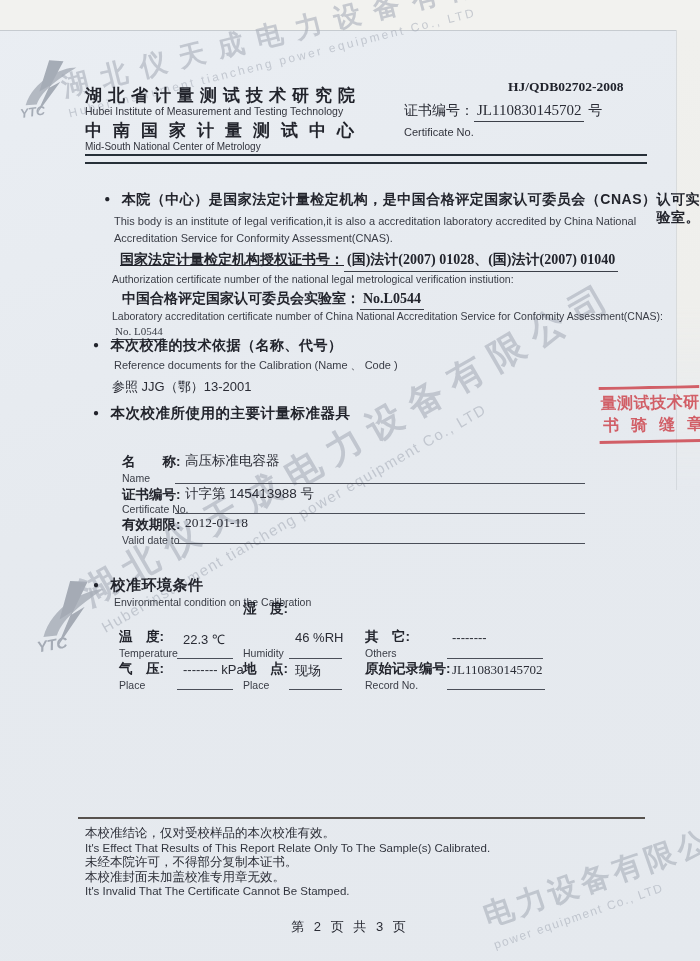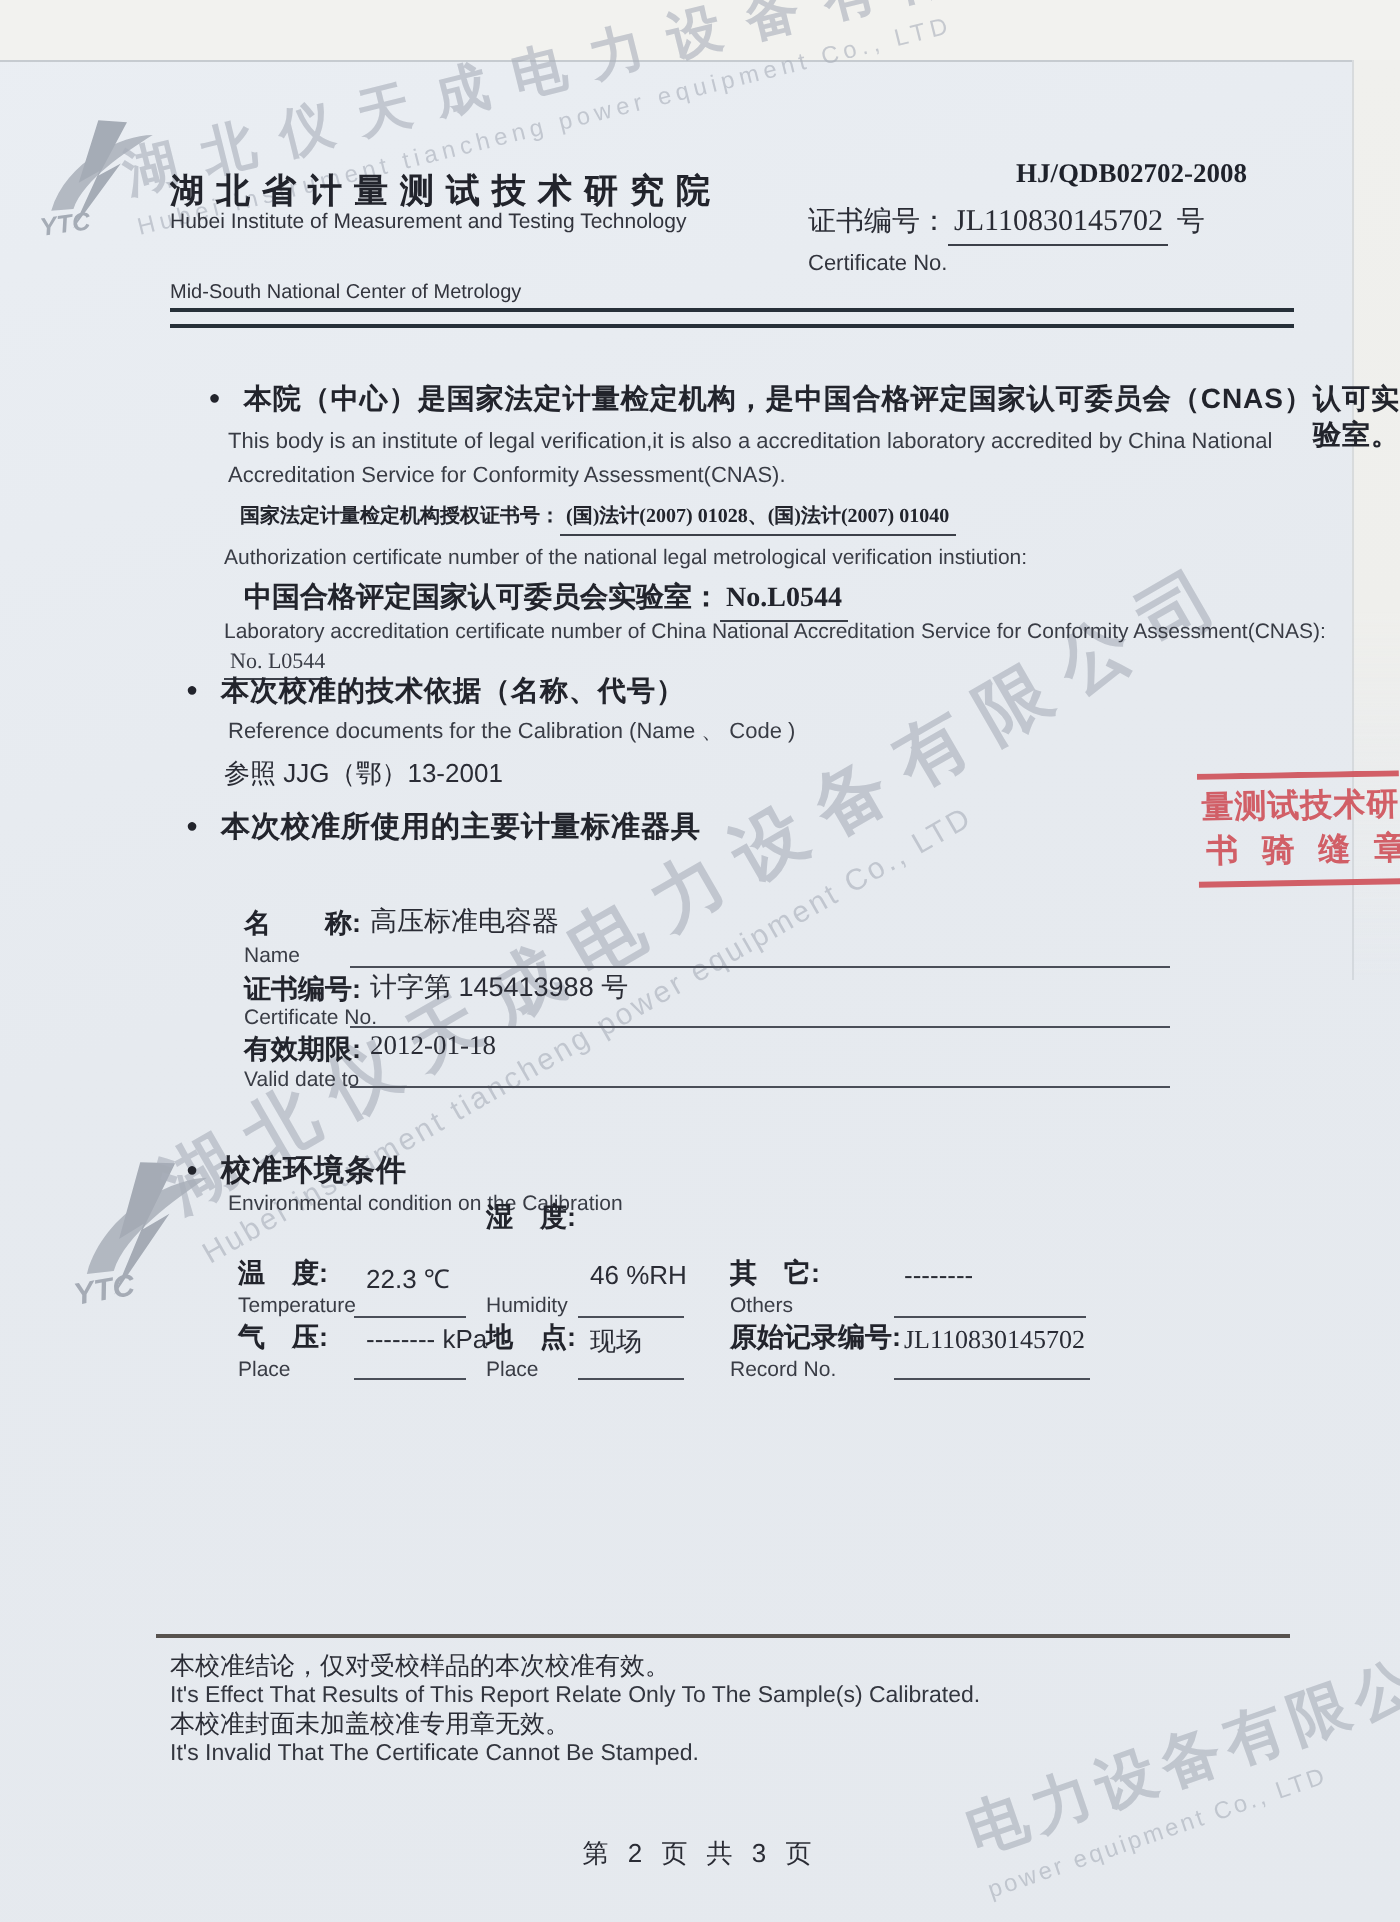--- a/index.html
+++ b/index.html
@@ -47,21 +47,21 @@
   .u{border-bottom:1px solid #3c4049;padding:0 3px 2px 3px;display:inline-block;}
   .certen{left:404px;top:126px;font-size:11px;color:#32343d;}
   .rule2{left:85px;top:154px;width:562px;height:6px;border-top:2px solid var(--c-rule_dark,#273039);border-bottom:2px solid var(--c-rule_dark,#273039);}
   
   .bullet{font-size:14px;font-weight:bold;color:#22242c;letter-spacing:.5px;text-align:right;}
   .bullet::before{content:"●";font-size:10px;margin-right:11px;vertical-align:2px;}
   .b1{left:93px;top:191px;}
   .en{color:#393c45;}
   .b1en1{left:114px;top:215px;font-size:11px;}
   .b1en2{left:114px;top:232px;font-size:11px;}
-  .authline{left:120px;top:251px;font-size:10px;font-weight:bold;color:#22242c;}
+  .authline{left:120px;top:251px;font-size:14px;font-weight:bold;color:#22242c;text-decoration:underline;}
   .authen{left:112px;top:273px;font-size:10.5px;}
   .cnasline{left:122px;top:290px;font-size:14px;font-weight:bold;color:#22242c;}
   .cnasen{left:112px;top:310px;font-size:10.5px;}
   .cnasno{left:112px;top:325px;font-size:11px;}
   .b2{left:93px;top:337px;}
   .b2en{left:114px;top:358px;font-size:11px;}
   .ref{left:112px;top:378px;font-size:13px;color:#2a2c35;}
   .b3{left:93px;top:404px;font-size:14.5px;}
   .b3en{left:120px;top:424px;font-size:10.5px;}
   
@@ -115,20 +115,21 @@
     <div class="wm-en">Hubei instrument tiancheng power equipment Co., LTD</div>
   </div>
 
   <div class="abs wm wm-c">
     <div class="wm-cn">电力设备有限公司</div>
     <div class="wm-en">power equipment Co., LTD</div>
   </div>
 
   <div class="abs z2 org1">湖北省计量测试技术研究院</div>
   <div class="abs z2 org1en">Hubei Institute of Measurement and Testing Technology</div>
+  <div class="abs z2 org2">中南国家计量测试中心</div>
   <div class="abs z2 org2en">Mid-South National Center of Metrology</div>
   <div class="abs z2 doccode">HJ/QDB02702-2008</div>
   <div class="abs z2 certline">
     <span>证书编号：</span><span class="u serif" style="font-size:15px;">JL110830145702</span> <span>号</span>
   </div>
   <div class="abs z2 certen">Certificate No.</div>
   <div class="abs z2 rule2"></div>
 
   <div class="abs z2 bullet b1">本院（中心）是国家法定计量检定机构，是中国合格评定国家认可委员会（CNAS）认可实验室。</div>
   <div class="abs z2 en b1en1">This body is an institute of legal verification,it is also a accreditation laboratory accredited by China National</div>
@@ -196,20 +197,21 @@
 
   <div class="abs z2 elabel" style="left:365px;top:660px;">原始记录编号:</div>
   <div class="abs z2 eval serif" style="left:452px;top:662px;">JL110830145702</div>
   <div class="abs z2 een" style="left:365px;top:679px;">Record No.</div>
   <div class="abs z2 fline" style="left:447px;top:689px;width:98px;"></div>
 
   <div class="abs z2 rule1"></div>
   <div class="abs z2 notes">
     <div class="n-cn">本校准结论，仅对受校样品的本次校准有效。</div>
     <div class="n-en">It's Effect That Results  of This Report Relate Only To The Sample(s) Calibrated.</div>
+    <div class="n-cn">未经本院许可，不得部分复制本证书。</div>
     <div class="n-cn">本校准封面未加盖校准专用章无效。</div>
     <div class="n-en">It's Invalid That The Certificate Cannot Be Stamped.</div>
   </div>
   <div class="abs z2 pageno">第 2 页 共 3 页</div>
 
   <div class="abs stamp">
     <div class="stamp-bar"></div>
     <div class="stamp-r1">量测试技术研</div>
     <div class="stamp-r2">书骑缝章</div>
     <div class="stamp-bar"></div>

